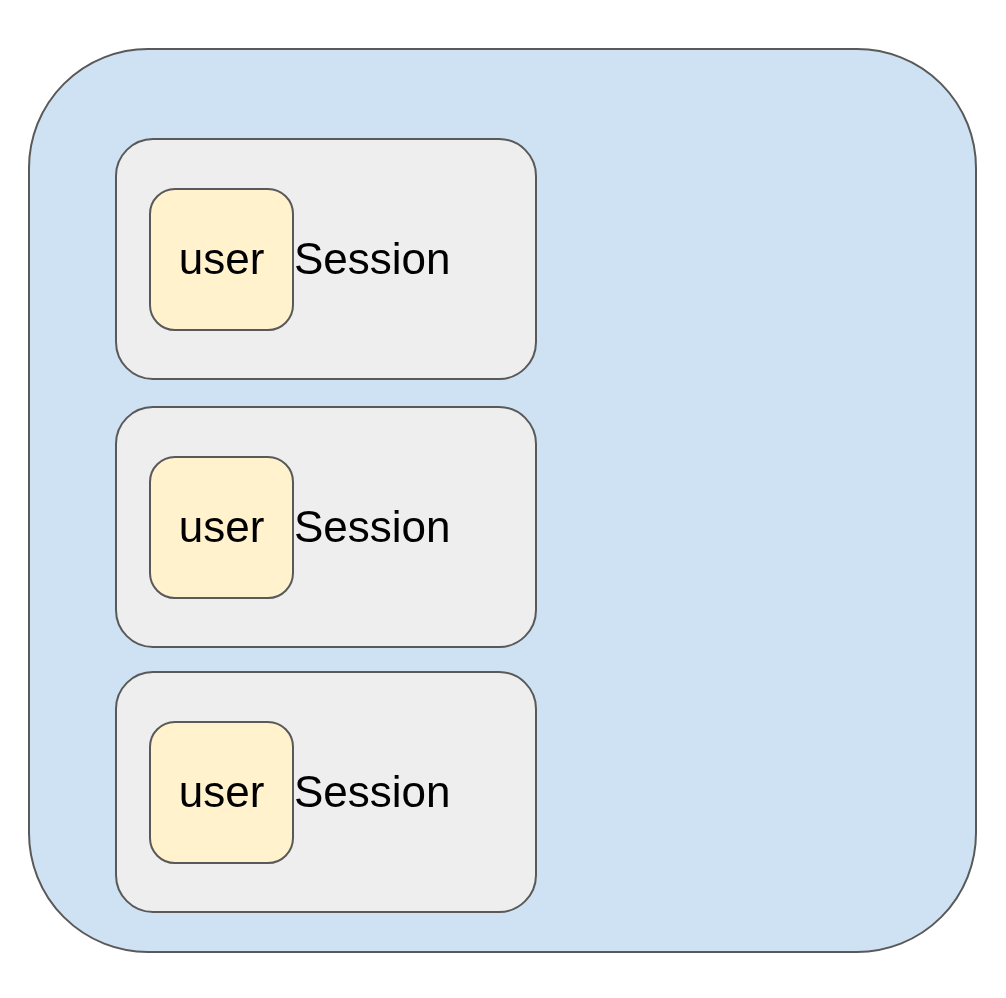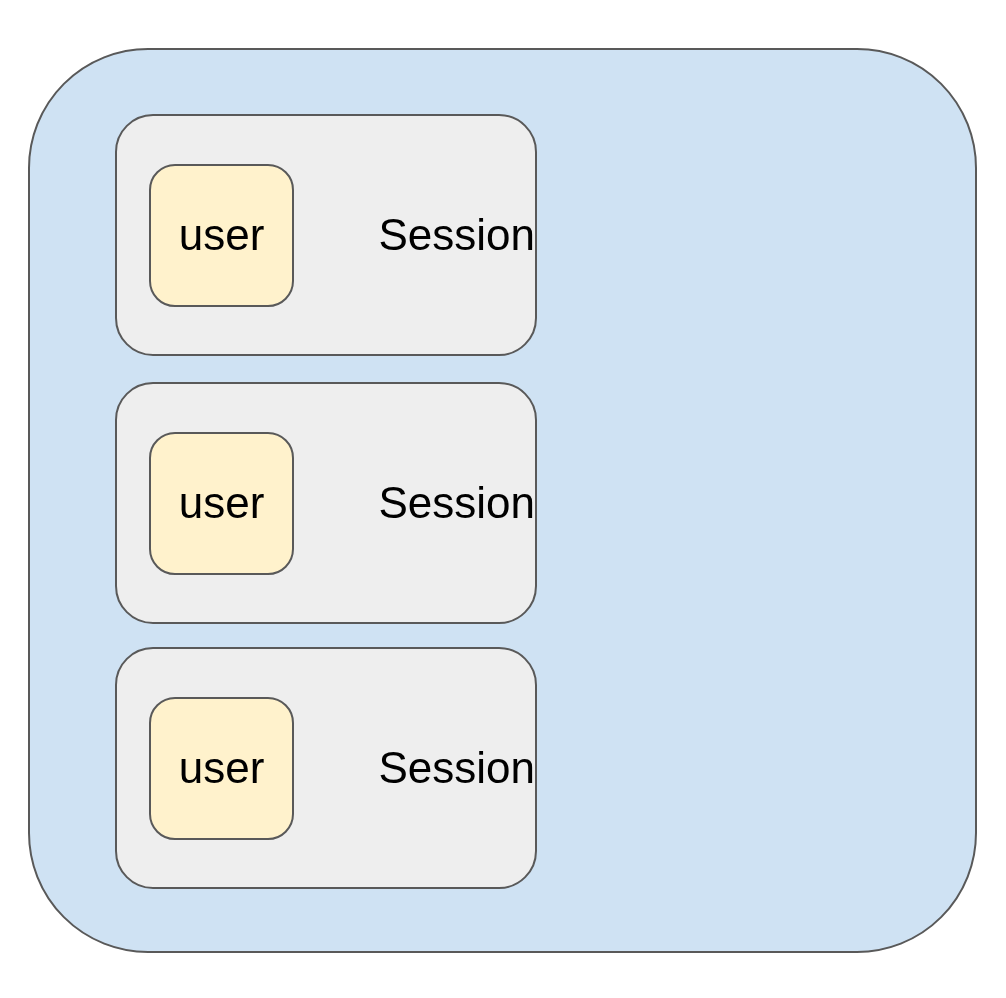--- a/index.html
+++ b/index.html
@@ -31,20 +31,21 @@
     left: 85px;
     width: 422px;
     height: 242px;
     box-sizing: border-box;
     background: var(--session_fill, #eeeeee);
     border: 2px solid var(--border, #595959);
     border-radius: 38px;
     display: flex;
     align-items: center;
     padding-left: 32px;
+    margin-top: 24px;
   }
   .session-box.pos-1 { top: 64px; }
   .session-box.pos-2 { top: 332px; }
   .session-box.pos-3 { top: 597px; }
   .user-box {
     width: 145px;
     height: 143px;
     box-sizing: border-box;
     flex: none;
     background: var(--user_fill, #fff2cc);
@@ -54,21 +55,21 @@
     align-items: center;
     justify-content: center;
   }
   .user-label {
     font-size: 44px;
     line-height: 1;
     color: var(--text, #000000);
   }
   .session-label {
     flex: 1;
-    text-align: right;
+    text-align: left;
     font-size: 44px;
     line-height: 1;
     color: var(--text, #000000);
   }
   .server-label {
     position: absolute;
     left: 704px;
     top: 470px;
     transform: translate(-50%, -50%);
     font-size: 56px;

